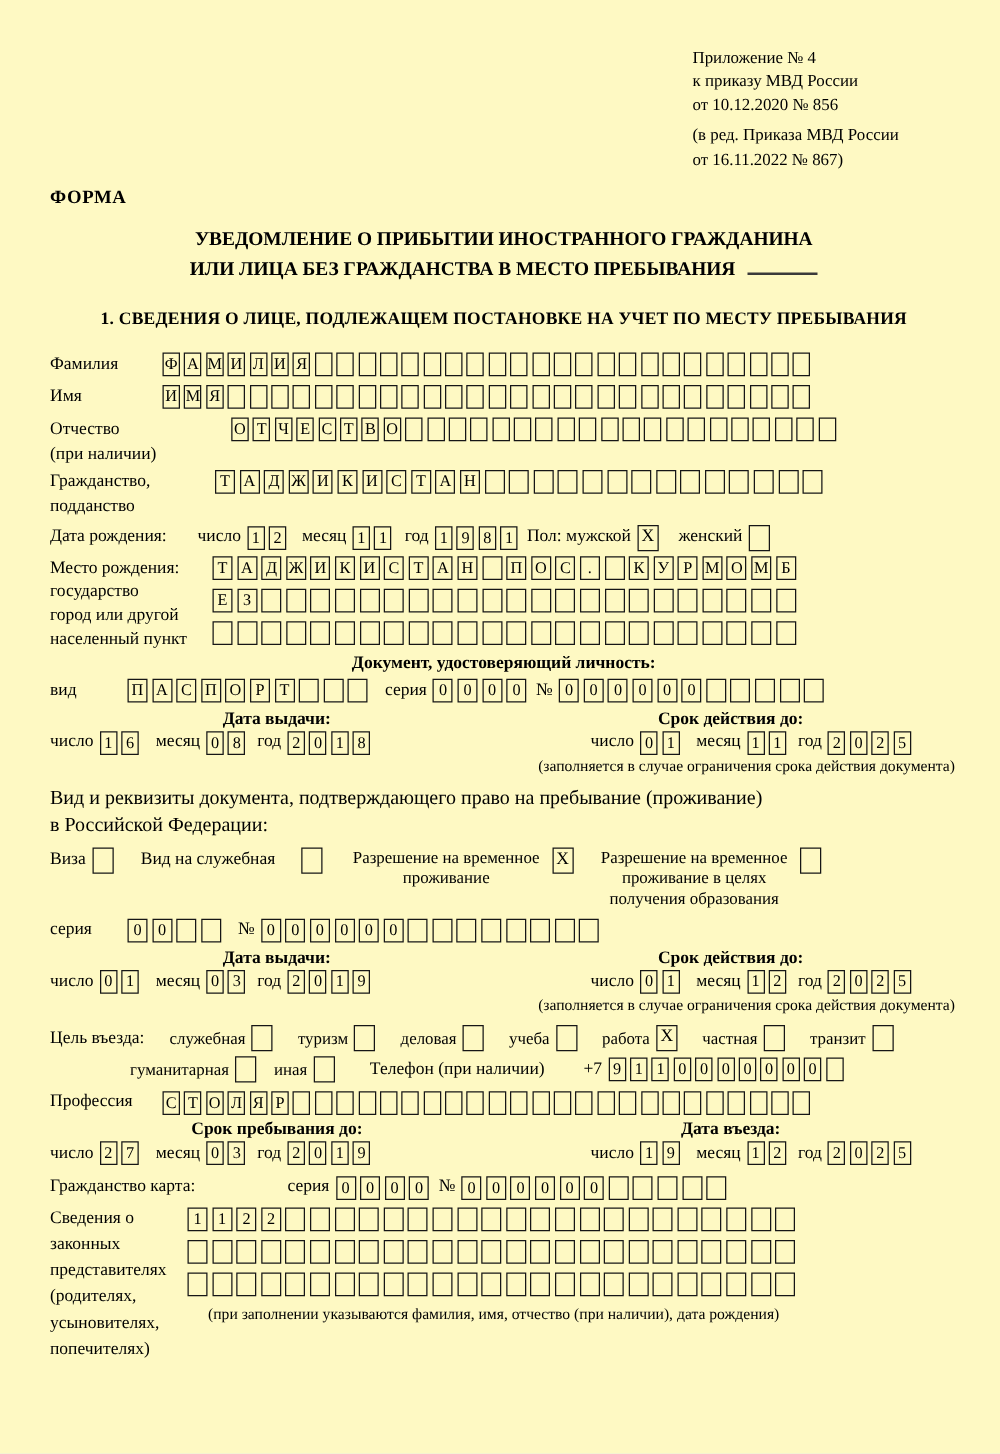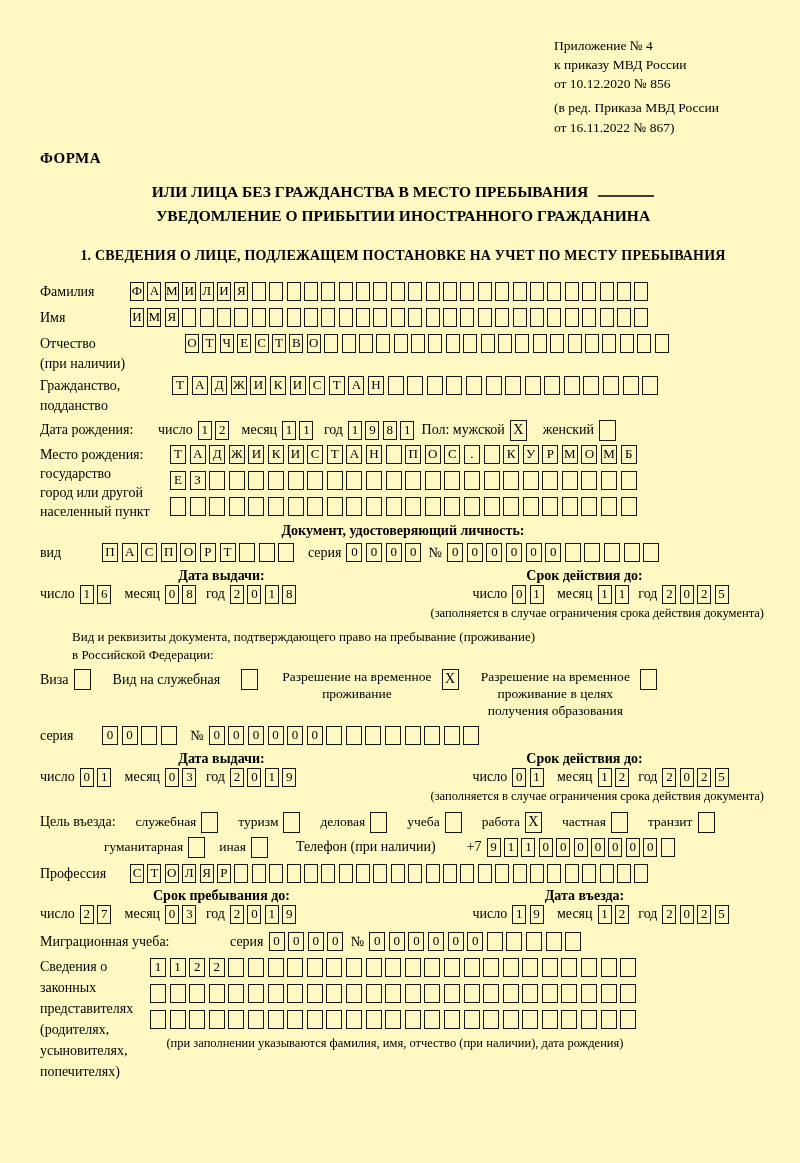--- a/index.html
+++ b/index.html
@@ -27,21 +27,21 @@
   .cb .cell { width:17px; height:21px; line-height:18px; font-size:14px; margin-right:0; }
 
   .dh-row { display:flex; margin-top:5px; }
   .dh { width:50%; text-align:center; font-weight:bold; font-size:14px; }
   .date-row { display:flex; margin-top:1px; }
   .dgroup { display:flex; align-items:center; }
   .dgroup.right { margin-left:auto; margin-right:34px; }
   .dlbl { font-size:14px; margin-right:5px; }
   .note { text-align:right; font-size:12.5px; margin-top:2px; padding-right:2px; }
 
-  .para { font-size:13px; line-height:1.4; margin-top:7px;margin-left:32px; }
+  .para { font-size:16px; line-height:1.4; margin-top:7px; }
 
   .opt { display:flex; align-items:center; }
   .opt .olbl { font-size:13.5px; margin-right:5px; }
   .opt-col { display:flex; flex-direction:column; align-items:center; font-size:13.5px; line-height:1.25; text-align:center; }
   .visa-row { display:flex; align-items:flex-start; margin-top:5px; }
   .visa-row .cb { margin-top:0; }
 
   .mt2{margin-top:2px;} .mt4{margin-top:4px;} .mt6{margin-top:6px;} .mt8{margin-top:8px;} .mt18{margin-top:18px;}
   .lblcol { flex:none; font-size:14px; line-height:20px; }
   .boxcol { display:flex; flex-direction:column; }
@@ -58,22 +58,22 @@
     <div>Приложение № 4</div>
     <div>к приказу МВД России</div>
     <div>от 10.12.2020 № 856</div>
     <div class="gap"></div>
     <div>(в ред. Приказа МВД России</div>
     <div>от 16.11.2022 № 867)</div>
   </div>
   <div class="forma">ФОРМА</div>
 
   <div class="title">
+    <div>УВЕДОМЛЕНИЕ О ПРИБЫТИИ ИНОСТРАННОГО ГРАЖДАНИНА</div>
     <div><span>ИЛИ ЛИЦА БЕЗ ГРАЖДАНСТВА В МЕСТО ПРЕБЫВАНИЯ</span><span class="blank-line"></span></div>
-    <div>УВЕДОМЛЕНИЕ О ПРИБЫТИИ ИНОСТРАННОГО ГРАЖДАНИНА</div>
   </div>
 
   <div class="sec-heading">1. СВЕДЕНИЯ О ЛИЦЕ, ПОДЛЕЖАЩЕМ ПОСТАНОВКЕ НА УЧЕТ ПО МЕСТУ ПРЕБЫВАНИЯ</div>
 
   <div class="row mt18">
     <span class="lbl" style="width:90px">Фамилия</span>
     <span class="cells">
         <span class="cell">Ф</span>
         <span class="cell">А</span>
         <span class="cell">М</span>
@@ -681,21 +681,21 @@
       <span class="cells">
           <span class="cell">2</span>
           <span class="cell">0</span>
           <span class="cell">2</span>
           <span class="cell">5</span>
         </span>
     </span>
   </div>
 
   <div class="row mt8">
-    <span class="lbl" style="width:160px">Миграционная учеба:</span>
+    <span class="lbl" style="width:160px">Гражданство карта:</span>
     <span class="dlbl" style="margin-left:30px">серия</span>
     <span class="cells wide">
         <span class="cell">0</span>
         <span class="cell">0</span>
         <span class="cell">0</span>
         <span class="cell">0</span>
       </span>
     <span class="dlbl" style="margin-left:4px">№</span>
     <span class="cells wide">
         <span class="cell">0</span>

